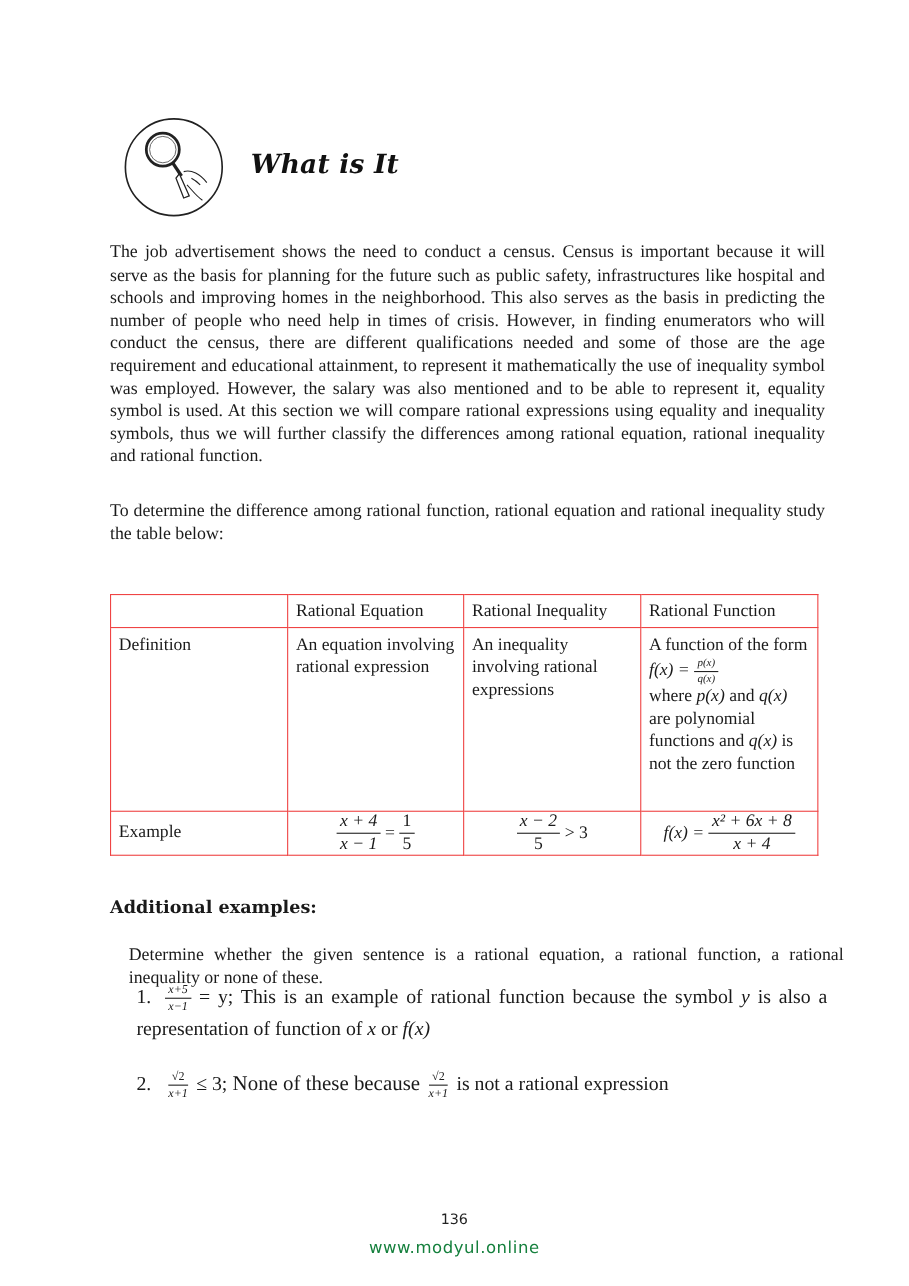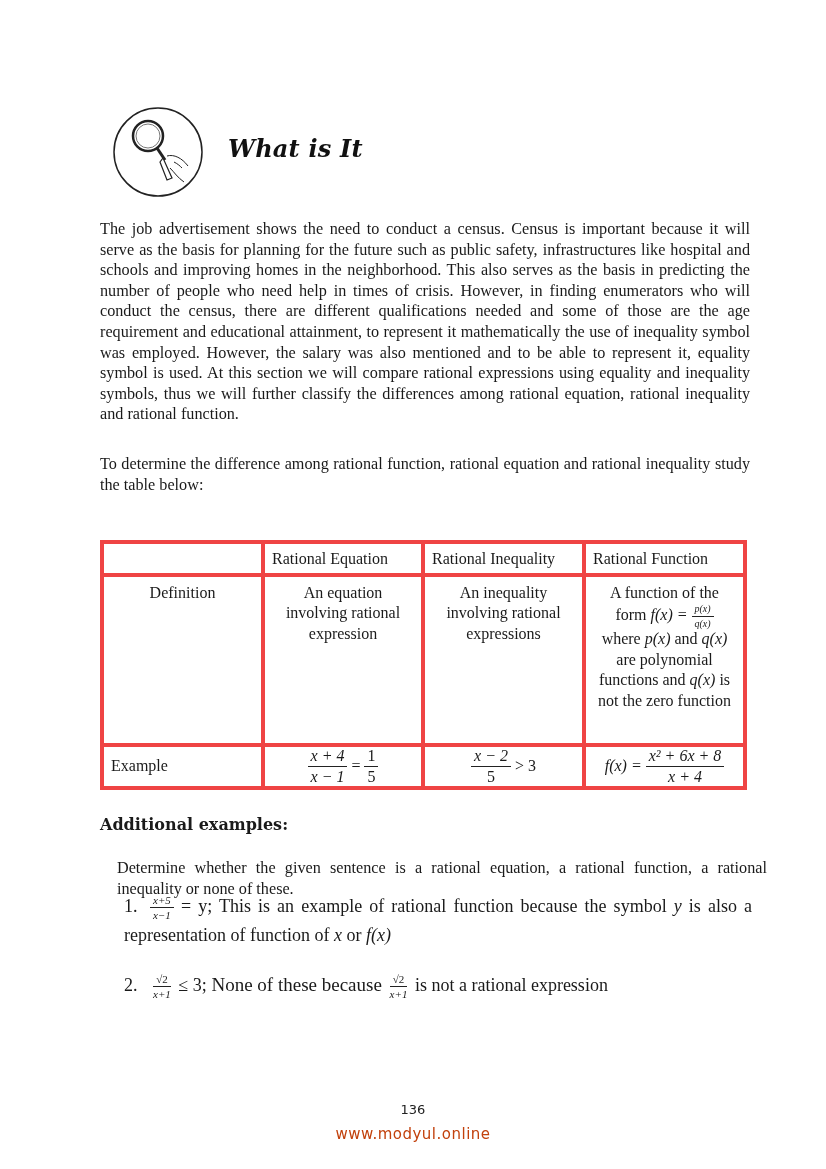--- a/index.html
+++ b/index.html
@@ -11,25 +11,25 @@
   .section-title { position: absolute; left: 228px; top: 134px; font-family: "DejaVu Serif", serif;
     font-weight: bold; font-style: italic; font-size: 24px; color: #111; letter-spacing: 0.2px; }
 
   .para { position: absolute; left: 100px; width: 650px; font-size: 14.4px; line-height: 20.6px;
     text-align: justify; font-family: "Liberation Serif", serif; font-size: 16.2px; }
   .para-1 { top: 219px; }
   .para-2 { top: 454px; }
 
   table.cmp { position: absolute; left: 100px; top: 540px; width: 643px; border-collapse: collapse;
     font-family: "Liberation Serif", serif; font-size: 16px; table-layout: fixed; }
-  table.cmp td { border: 4px solid #ef4444; vertical-align: top; padding: 6px 7px 3px 7px; line-height: 20.6px; }
+  table.cmp td { border: 1px solid #ef4444; vertical-align: top; padding: 6px 7px 3px 7px; line-height: 20.6px; }
   table.cmp col.c0 { width: 161px; } table.cmp col.c1 { width: 160px; }
   table.cmp col.c2 { width: 161px; } table.cmp col.c3 { width: 161px; }
   tr.hdr td { height: 19px; padding-top: 5px; padding-bottom: 3px; }
-  tr.def td { height: 157px; text-align: center; }
+  tr.def td { height: 157px; }
   tr.ex td { height: 36px; padding: 0 7px; vertical-align: middle; }
   td.center { text-align: center; }
 
   .frac { display: inline-flex; flex-direction: column; align-items: center; vertical-align: middle;
     font-style: italic; line-height: 1.15; }
   .frac .num { border-bottom: 1px solid #222; padding: 0 3px 1px 3px; }
   .frac .den { padding: 1px 3px 0 3px; }
   .frac.small { font-size: 11px; }
   .frac.tiny { font-size: 10px; }
   .math-i { font-style: italic; }
@@ -41,21 +41,21 @@
   .ex-item { position: absolute; left: 124px; width: 628px; font-family: "Liberation Serif", serif;
     font-size: 18px; line-height: 26px; text-align: justify; }
   .ex-1 { top: 893px; }
   .ex-2 { top: 972px; }
   .ex-num { display: inline-block; width: 26px; }
   .sm-text { font-size: 19px; }
 
   .page-number { position: absolute; left: 0; width: 826px; top: 1102px; text-align: center;
     font-family: "DejaVu Sans", sans-serif; font-size: 13px; color: #222; }
   .watermark { position: absolute; left: 0; width: 826px; top: 1125px; text-align: center;
-    font-family: "DejaVu Sans", sans-serif; font-size: 15px; color: #c2410c; letter-spacing: 0.5px; }
+    font-family: "DejaVu Sans", sans-serif; font-size: 15px; color: #15803d; letter-spacing: 0.5px; }
 </style>
 </head>
 <body>
 
 <div class="page">
 
   <svg class="header-icon" viewBox="0 0 92 92">
     <circle cx="46" cy="46" r="44" fill="none" stroke="#222" stroke-width="1.5"></circle>
     <circle cx="36" cy="30" r="15" fill="none" stroke="#222" stroke-width="2.5"></circle>
     <circle cx="36" cy="30" r="12" fill="none" stroke="#555" stroke-width="0.8"></circle>

